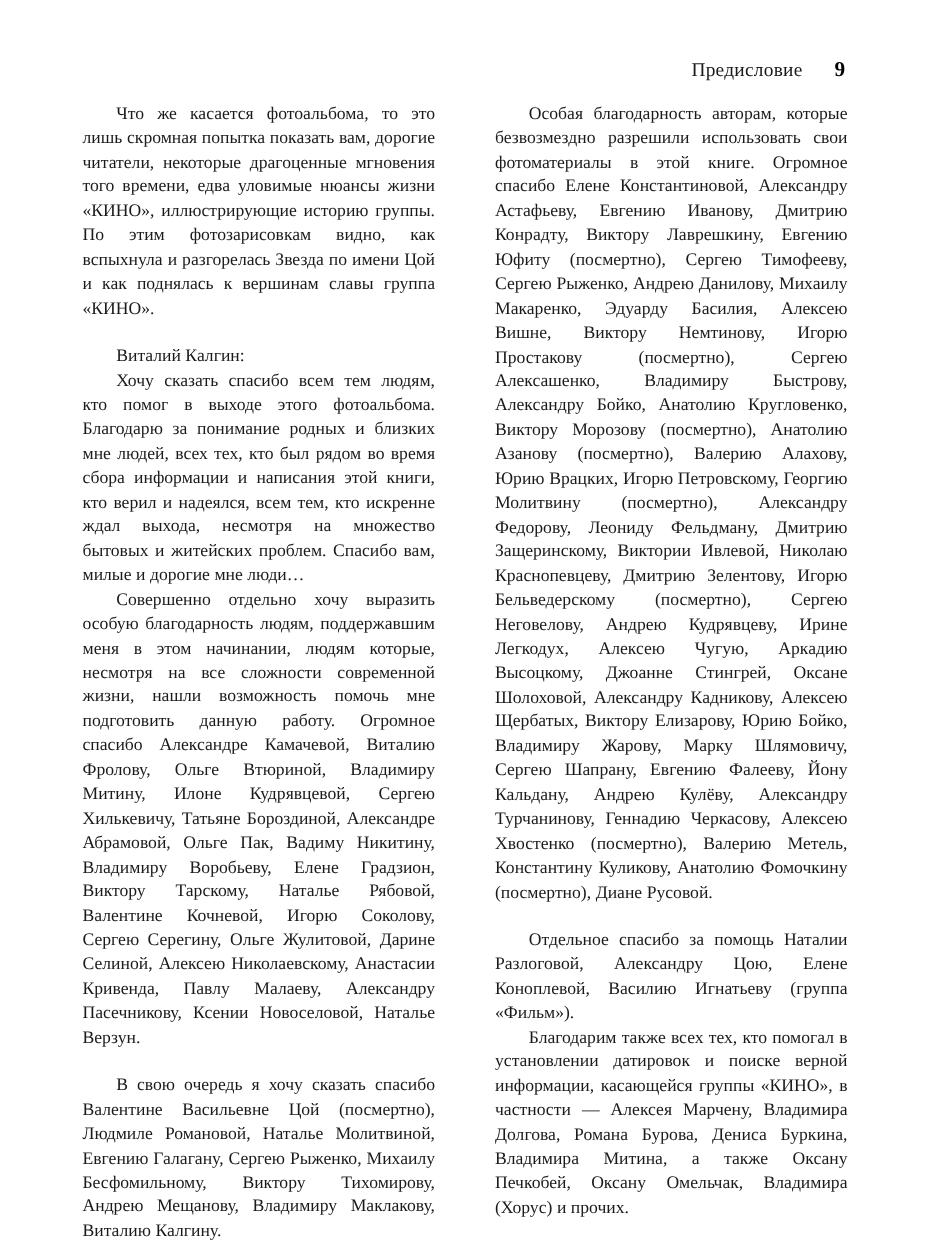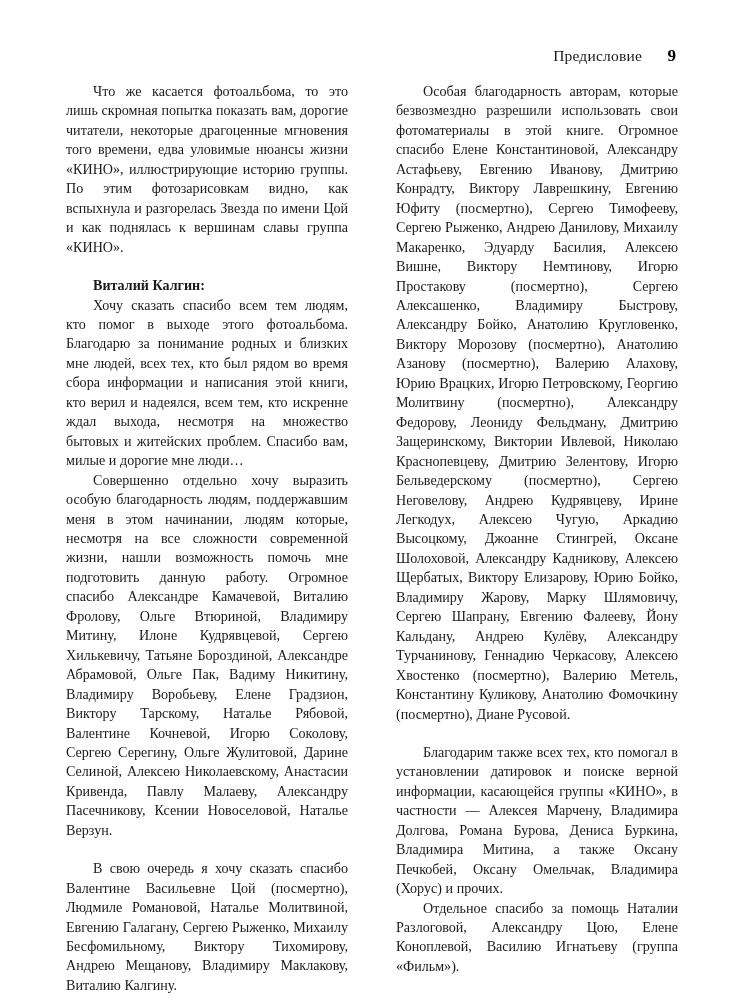--- a/index.html
+++ b/index.html
@@ -65,21 +65,21 @@
     text-indent: 27px;
     hyphens: manual;
     -webkit-hyphens: manual;
     word-spacing: 0.1px;
   }
 
   h3.subhead {
     margin: 0;
     font-size: 14.1px;
     line-height: 19.45px;
-    font-weight: bold;
+    font-weight: normal;
     text-indent: 27px;
     text-align: left;
   }
 
   .gap-sub {
     height: 19px;
   }
   .gap-para {
     height: 19px;
   }
@@ -111,19 +111,19 @@
 
 
       <p class="para">В свою очередь я хочу сказать спасибо Валентине Васильевне Цой (посмертно), Людмиле Романовой, Наталье Молитвиной, Евгению Галагану, Сергею Рыженко, Михаилу Бесфомильному, Виктору Тихомирову, Андрею Мещанову, Владимиру Маклакову, Виталию Калгину.</p>
     </div>
 
     <div class="col">
       <p class="para">Особая благодарность авторам, которые безвозмездно разрешили использовать свои фотоматериалы в этой книге. Огромное спасибо Елене Константиновой, Александру Астафьеву, Евгению Иванову, Дмитрию Конрадту, Виктору Лаврешкину, Евгению Юфиту (посмертно), Сергею Тимофееву, Сергею Рыженко, Андрею Данилову, Михаилу Макаренко, Эдуарду Басилия, Алексею Вишне, Виктору Немтинову, Игорю Простакову (посмертно), Сергею Алексашенко, Владимиру Быстрову, Александру Бойко, Анатолию Кругловенко, Виктору Морозову (посмертно), Анатолию Азанову (посмертно), Валерию Алахову, Юрию Врацких, Игорю Петровскому, Георгию Молитвину (посмертно), Александру Федорову, Леониду Фельдману, Дмитрию Защеринскому, Виктории Ивлевой, Николаю Краснопевцеву, Дмитрию Зелентову, Игорю Бельведерскому (посмертно), Сергею Неговелову, Андрею Кудрявцеву, Ирине Легкодух, Алексею Чугую, Аркадию Высоцкому, Джоанне Стингрей, Оксане Шолоховой, Александру Кадникову, Алексею Щербатых, Виктору Елизарову, Юрию Бойко, Владимиру Жарову, Марку Шлямовичу, Сергею Шапрану, Евгению Фалееву, Йону Кальдану, Андрею Кулёву, Александру Турчанинову, Геннадию Черкасову, Алексею  Хвостенко (посмертно), Валерию Метель, Константину Куликову, Анатолию Фомочкину (посмертно), Диане Русовой.</p>
 
       <div class="gap-para"></div>
 
+      <p class="para">Отдельное спасибо за помощь Наталии Разлоговой, Александру Цою, Елене Коноплевой, Василию Игнатьеву (группа «Фильм»).</p>
+
       <p class="para">Благодарим также всех тех, кто помогал в установлении датировок и поиске верной информации, касающейся группы «КИНО», в частности — Алексея Марчену, Владимира Долгова, Романа Бурова, Дениса Буркина, Владимира Митина, а также Оксану Печкобей, Оксану Омельчак, Владимира (Хорус) и прочих.</p>
-
-      <p class="para">Отдельное спасибо за помощь Наталии Разлоговой, Александру Цою, Елене Коноплевой, Василию Игнатьеву (группа «Фильм»).</p>
     </div>
 
   </div>
 </div>
 
 </body></html>

